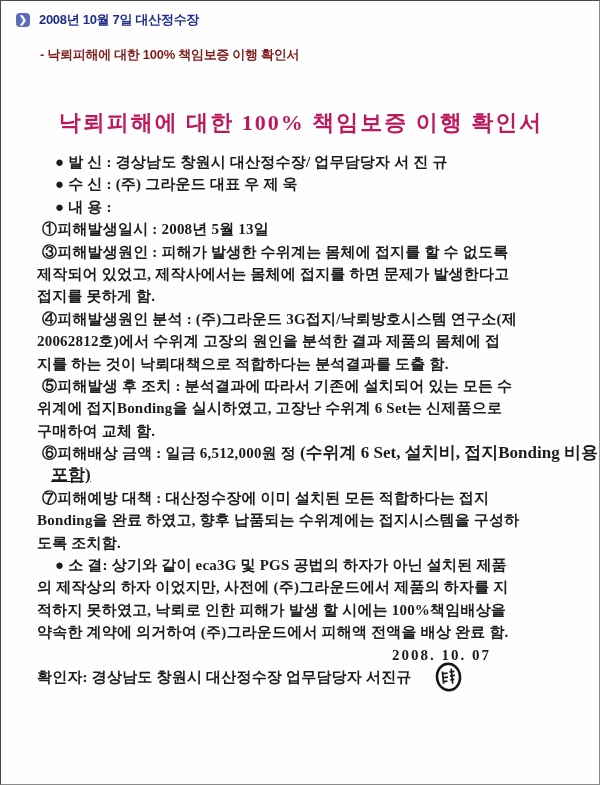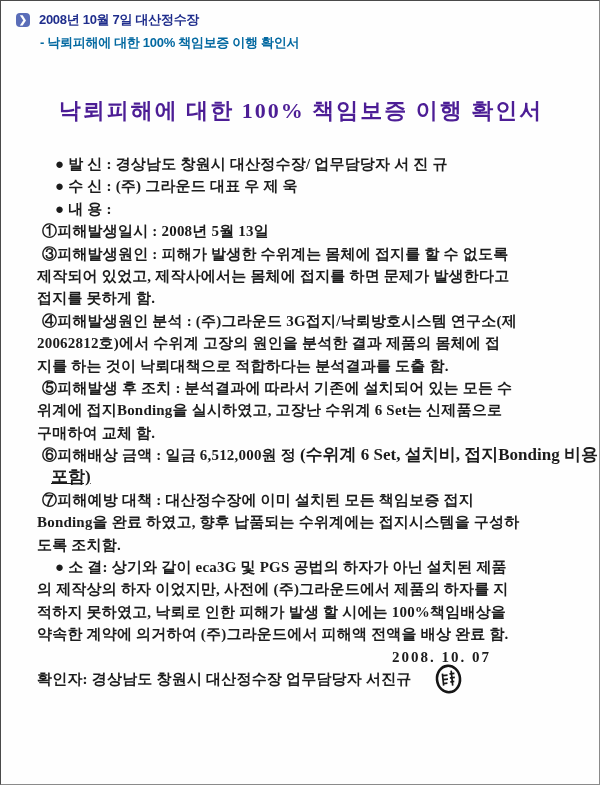--- a/index.html
+++ b/index.html
@@ -40,43 +40,43 @@
     flex: 0 0 auto;
   }
   .header-title {
     color: #1f2d8c;
     font-size: 13px;
     font-weight: bold;
     letter-spacing: -0.3px;
   }
   .header-row2 {
     padding-left: 24px;
-    margin-top: 5px;
-    color: #0369a1;
+    margin-top: 17px;
+    color: #7f1d1d;
     font-size: 13px;
     font-weight: bold;
     letter-spacing: -0.3px;
   }
 
   
   .doc {
     padding: 0 34px 0 36px;
     color: #1c1c1c;
   }
   .doc-title {
     margin-top: 44px;
     text-align: center;
     font-size: 22px;
     font-weight: bold;
     letter-spacing: 2px;
-    color: #4c1d95;
+    color: #be185d;
     white-space: nowrap;
   }
   .doc-body {
-    margin-top: 27px;
+    margin-top: 13px;
     font-size: 15px;
     font-weight: bold;
     letter-spacing: 0.2px;
   }
   .line {
     height: 22.4px;
     line-height: 22.4px;
     white-space: nowrap;
   }
   .line.bullet { padding-left: 18px; }
@@ -123,21 +123,21 @@
       <div class="line numbered">⑤피해발생 후 조치 : 분석결과에 따라서 기존에 설치되어 있는 모든 수</div>
       <div class="line">위계에 접지Bonding을 실시하였고, 고장난  수위계 6 Set는 신제품으로</div>
       <div class="line">구매하여 교체 함.</div>
 
       <div class="line numbered">
         <span>⑥피해배상 금액 : 일금 6,512,000원 정</span>
         <span class="small-txt">(수위계 6 Set, 설치비, 접지Bonding 비용</span>
       </div>
       <div class="line cont2 small-txt">포함)</div>
 
-      <div class="line numbered">⑦피해예방 대책 : 대산정수장에 이미 설치된 모든 책임보증 접지</div>
+      <div class="line numbered">⑦피해예방 대책 : 대산정수장에 이미 설치된 모든 적합하다는 접지</div>
       <div class="line">Bonding을 완료 하였고, 향후 납품되는 수위계에는 접지시스템을 구성하</div>
       <div class="line">도록 조치함.</div>
       <div class="line bullet">● 소 결: 상기와 같이 eca3G 및 PGS 공법의 하자가 아닌 설치된 제품</div>
       <div class="line">의 제작상의 하자 이었지만, 사전에 (주)그라운드에서 제품의 하자를 지</div>
       <div class="line">적하지 못하였고, 낙뢰로 인한 피해가 발생 할 시에는 100%책임배상을</div>
       <div class="line">약속한 계약에 의거하여 (주)그라운드에서 피해액 전액을 배상 완료 함.</div>
 
       <div class="line date-line">2008.  10.  07</div>
 
       <div class="line signer-row">

